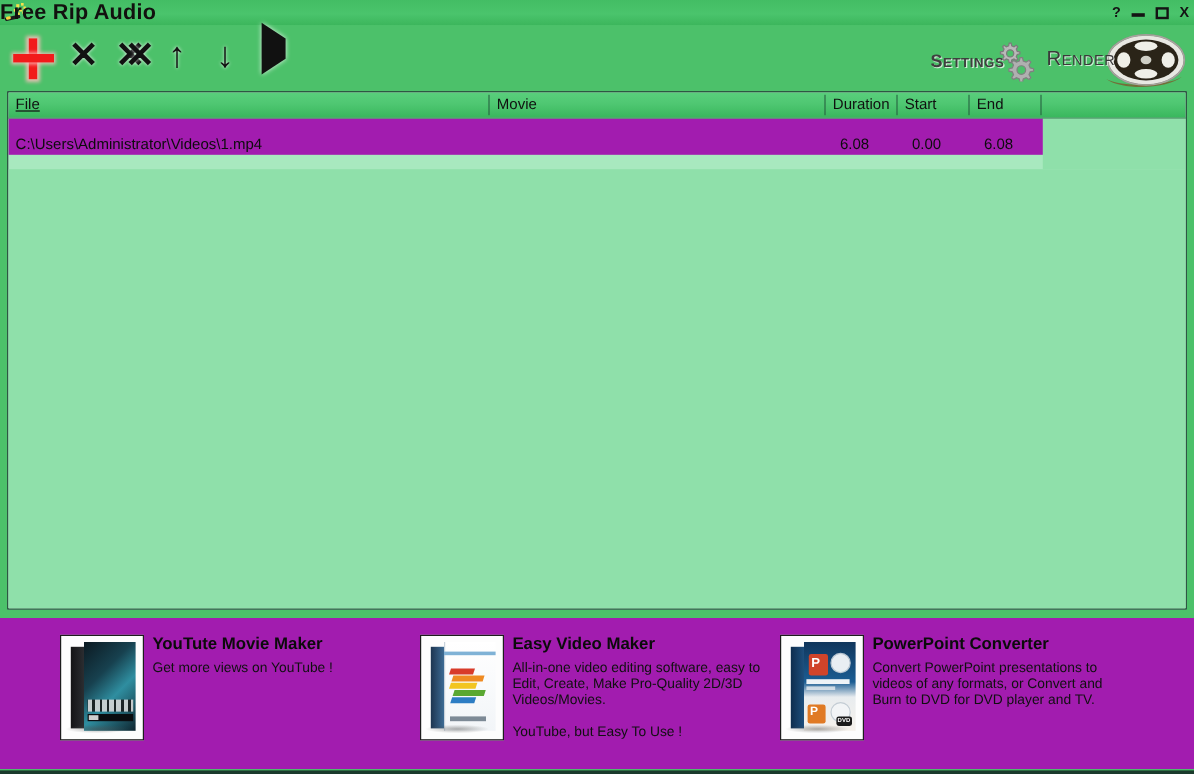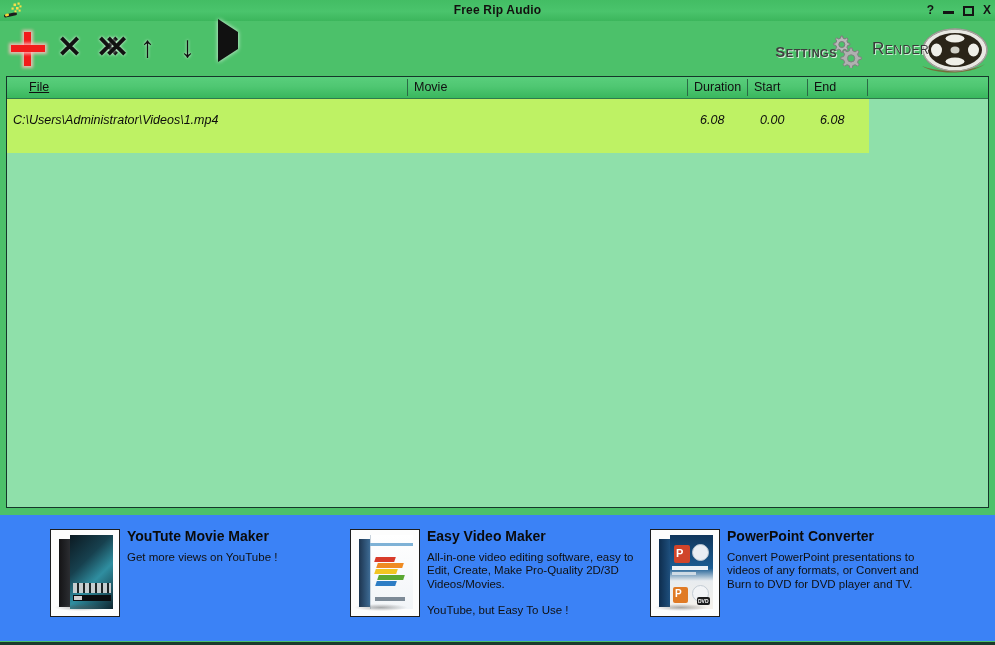--- a/index.html
+++ b/index.html
@@ -20,22 +20,22 @@
     width: 995px; height: 21px;
     background: linear-gradient(to bottom, #43bd64 0%, #4ac46c 55%, #3cb65c 100%);
     display: flex; align-items: center;
   }
   #app-icon {
     position: absolute; left: 3px; top: 2px;
     width: 20px; height: 18px;
   }
   #title-text {
     position: absolute; left: 0; top: 0; width: 995px; height: 21px;
-    line-height: 21px; text-align: center;
-    font-size: 12px; font-weight: bold; color: #12110f;
+    line-height: 21px; text-align: left;
+    font-size: 18px; font-weight: bold; color: #12110f;
     letter-spacing: 0.2px;
   }
   #win-controls {
     position: absolute; right: 4px; top: 0; height: 21px;
     display: flex; align-items: center; gap: 9px;
   }
   .wc {
     font-size: 12px; font-weight: bold; color: #141414;
     line-height: 21px; cursor: default; user-select: none;
   }
@@ -144,23 +144,22 @@
     padding-left: 6px;
     white-space: nowrap;
   }
   .hsep {
     position: absolute; top: 2px; height: 17px; width: 1px;
     background: #2a6b45;
   }
   #row-area { position: relative; height: 408px; background: #a8e9bf; }
   #data-row {
     position: absolute; left: 0; top: 0;
-    width: 862px; height: 54px;
-    background: #bef264;
-    font-style: italic;
+    width: 862px; height: 30px;
+    background: #a21caf;
   }
   #row-fill-right {
     position: absolute; left: 862px; top: 0;
     width: 121px; height: 42px;
     background: #8fe0aa;
   }
   #row-rest {
     position: absolute; left: 0; top: 42px;
     width: 983px; height: 366px;
     background: #8fe0aa;
@@ -176,21 +175,21 @@
     border: 1px solid #16362a;
     background: #a2e7ba;
     line-height: 27px; text-align: center;
     font-size: 12.5px; color: #0c0c0c;
   }
 
   
   #ads {
     position: absolute; left: 0; top: 515px;
     width: 995px; height: 126px;
-    background: #3b82f6;
+    background: #a21caf;
   }
   .ad {
     position: absolute; top: 14px;
     display: flex; align-items: flex-start;
   }
   #ad-0 { left: 50px; width: 290px; }
   #ad-1 { left: 350px; width: 295px; }
   #ad-2 { left: 650px; width: 330px; }
   .ad-thumb {
     width: 70px; height: 88px;
@@ -316,21 +315,21 @@
         <path d="M3 40 C16 49 52 49 66 38 C54 46 18 47 3 40 z" fill="#7a6030" opacity="0.85"></path>
         <ellipse cx="36" cy="24" rx="32" ry="21" fill="none" stroke="#a8a8a0" stroke-width="1"></ellipse>
       </svg>
     </span>
   </div>
 </div>
 
 <div id="list-panel">
 
   <div id="list-header">
-    <div class="hcell" style="left:16px;width:400px;text-decoration:underline;">File</div>
+    <div class="hcell" style="left:0;width:400px;text-decoration:underline;">File</div>
     <div class="hsep" style="left:400px;"></div>
     <div class="hcell" style="left:401px;width:279px;">Movie</div>
     <div class="hsep" style="left:680px;"></div>
     <div class="hcell" style="left:681px;width:59px;">Duration</div>
     <div class="hsep" style="left:740px;"></div>
     <div class="hcell" style="left:741px;width:59px;">Start</div>
     <div class="hsep" style="left:800px;"></div>
     <div class="hcell" style="left:801px;width:59px;">End</div>
     <div class="hsep" style="left:860px;"></div>
   </div>

